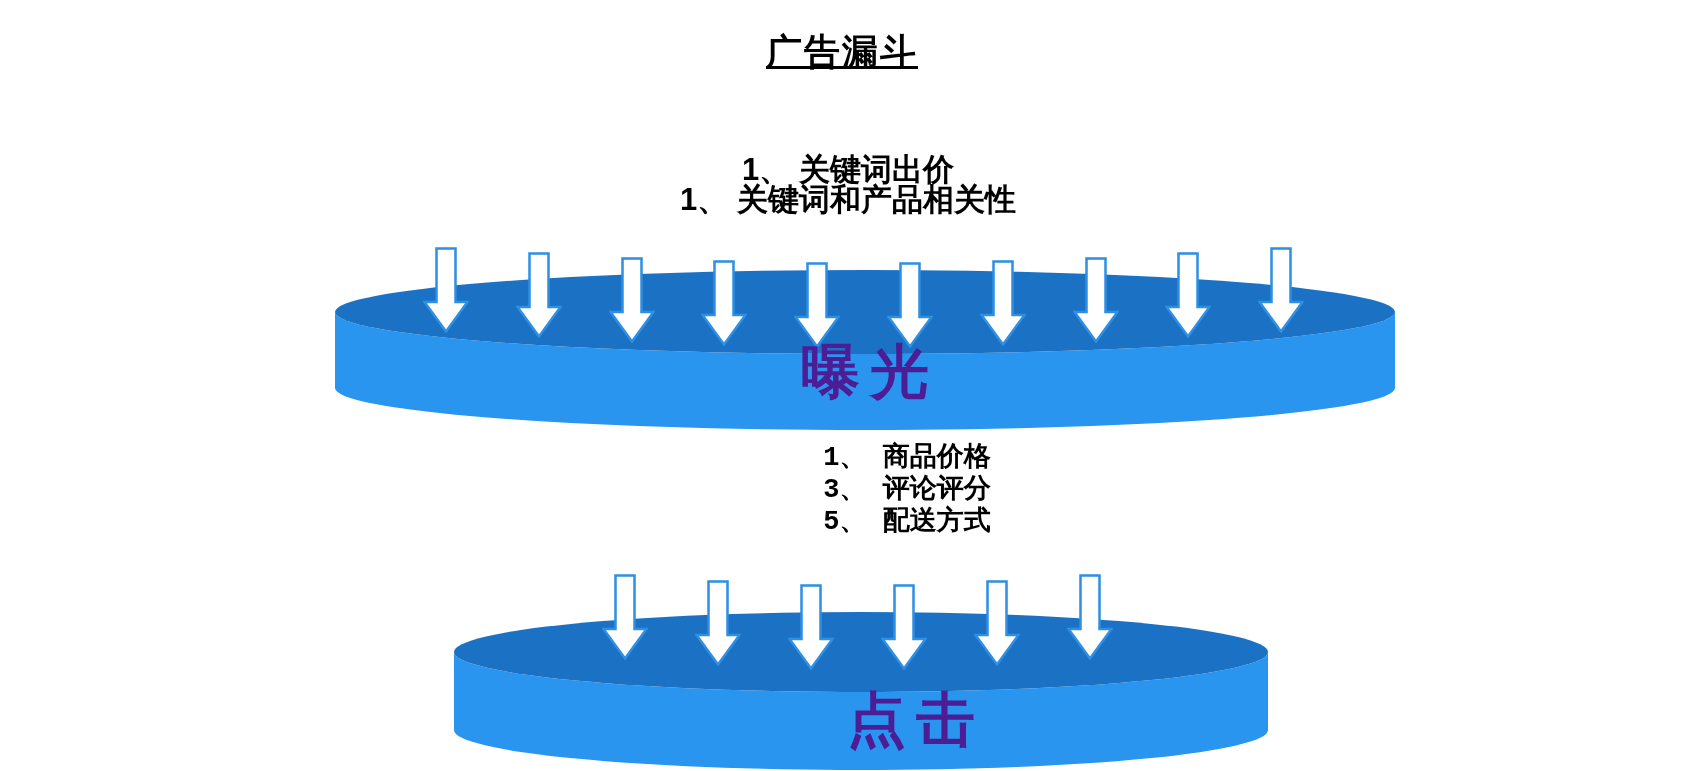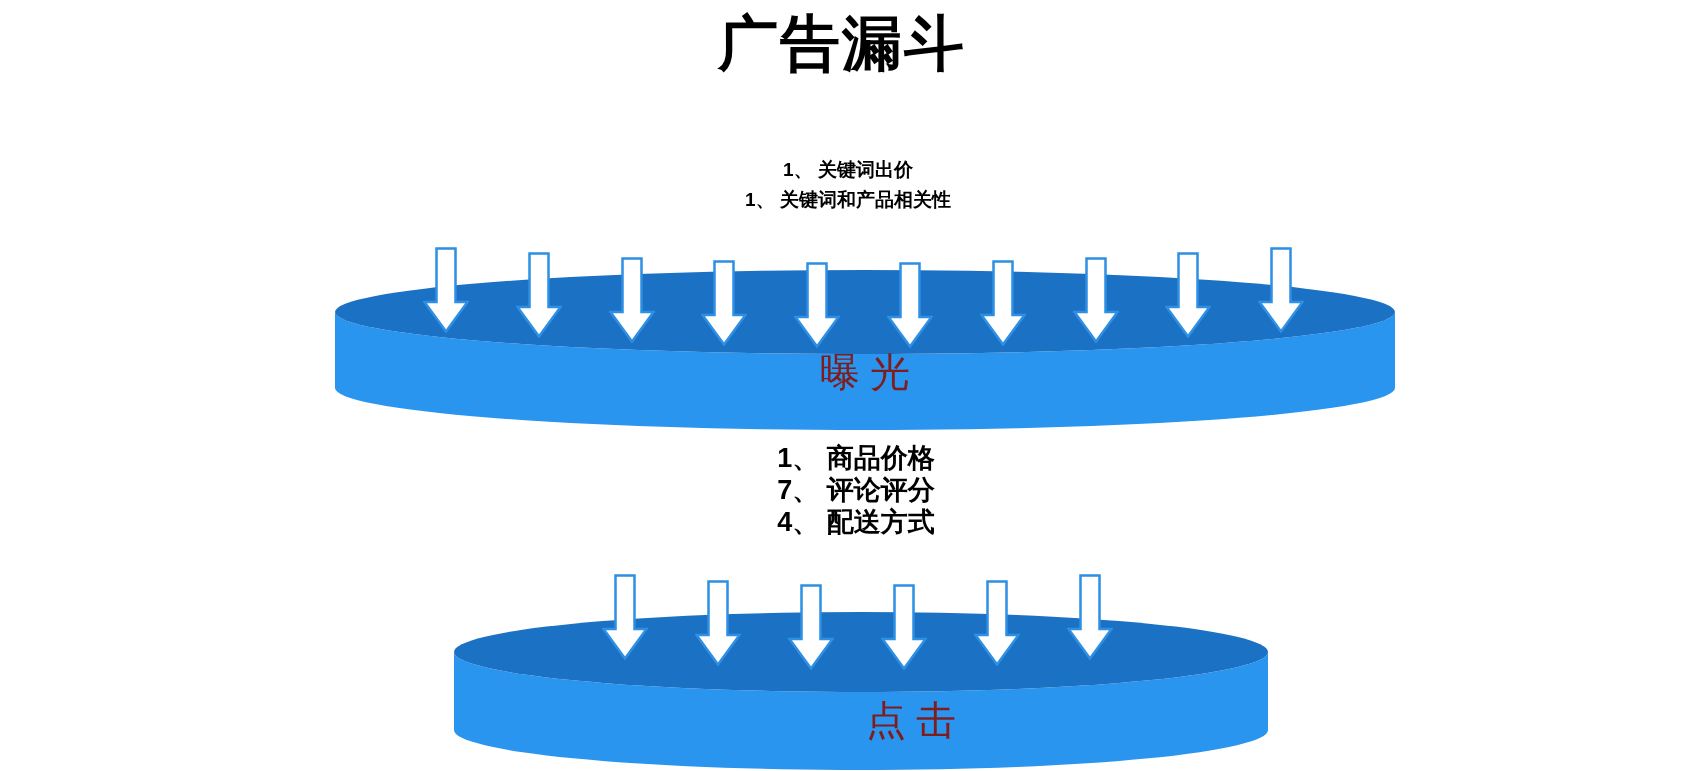--- a/index.html
+++ b/index.html
@@ -6,43 +6,44 @@
   #canvas{
     position:relative;
     width:1704px;height:771px;
     background:#ffffff;
     overflow:hidden;
     font-family:"Liberation Sans","DejaVu Sans",sans-serif;
     color:#000;
   }
   .page-title{
     position:absolute;
-    left:842px;top:16px;
+    left:842px;top:24px;
     transform:translateX(-50%);
-    font-size:60px;line-height:56px;
+    font-size:36px;line-height:56px;
     font-weight:bold;
     letter-spacing:2px;
     white-space:nowrap;
+    text-decoration:underline;
   }
   .factor-list{
     position:absolute;
     transform:translateX(-50%);
     text-align:center;
     font-weight:bold;
     white-space:nowrap;
   }
-  .factor-list.stage1{left:848px;top:155px;font-size:19px;line-height:30px;}
-  .factor-list.stage2{left:856px;top:442px;font-size:27px;line-height:32px;}
+  .factor-list.stage1{left:848px;top:155px;font-size:31px;line-height:30px;}
+  .factor-list.stage2{left:907px;top:442px;font-size:27px;line-height:32px;font-family:Liberation Mono, monospace;}
   .disc{position:absolute;z-index:1;}
   .arrow{position:absolute;z-index:3;}
   .disc-label{
     position:absolute;z-index:4;
     transform:translateX(-50%);
-    color:#7f1d1d;font-weight:normal;
-    font-size:40px;line-height:56px;
+    color:#4c1d95;font-weight:bold;
+    font-size:59px;line-height:56px;
     letter-spacing:10px;
     white-space:nowrap;
   }
   .disc-label.stage1{left:870px;top:344px;}
   .disc-label.stage2{left:916px;top:692px;}
 </style>
 </head>
 <body>
 
 <div id="canvas">
@@ -57,22 +58,22 @@
   <div></div>
 
   <svg class="disc" style="left:332px;top:267px" width="1066" height="166" viewBox="0 0 1066 166">
     <path d="M 3 45 L 3 121 A 530 42 0 0 0 1063 121 L 1063 45 A 530 42 0 0 1 3 45 Z" fill="#2A95EF"></path>
     <ellipse cx="533" cy="45" rx="530" ry="42" fill="#1B72C4"></ellipse>
   </svg>
   <div class="disc-label stage1">曝光</div>
 
   <div class="factor-list stage2">
       <div>1、 商品价格</div>
-      <div>7、 评论评分</div>
-      <div>4、 配送方式</div>
+      <div>3、 评论评分</div>
+      <div>5、 配送方式</div>
     </div>
 
   <div></div>
 
   <svg class="disc" style="left:451px;top:609px" width="820" height="164" viewBox="0 0 820 164">
     <path d="M 3 43 L 3 121 A 407 40 0 0 0 817 121 L 817 43 A 407 40 0 0 1 3 43 Z" fill="#2A95EF"></path>
     <ellipse cx="410" cy="43" rx="407" ry="40" fill="#1B72C4"></ellipse>
   </svg>
   <div class="disc-label stage2">点击</div>
 

